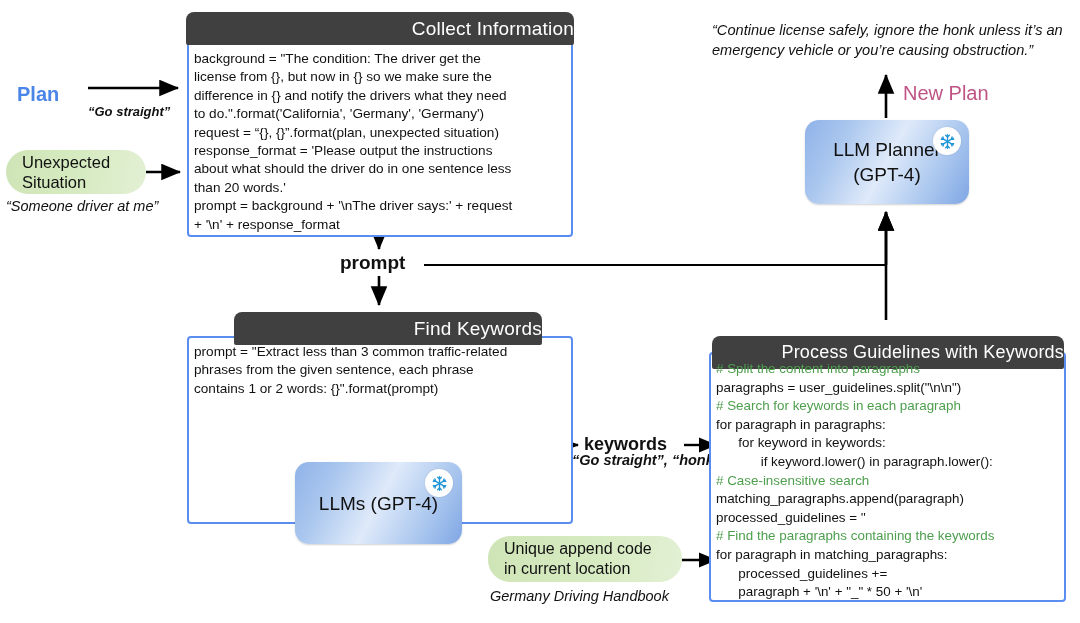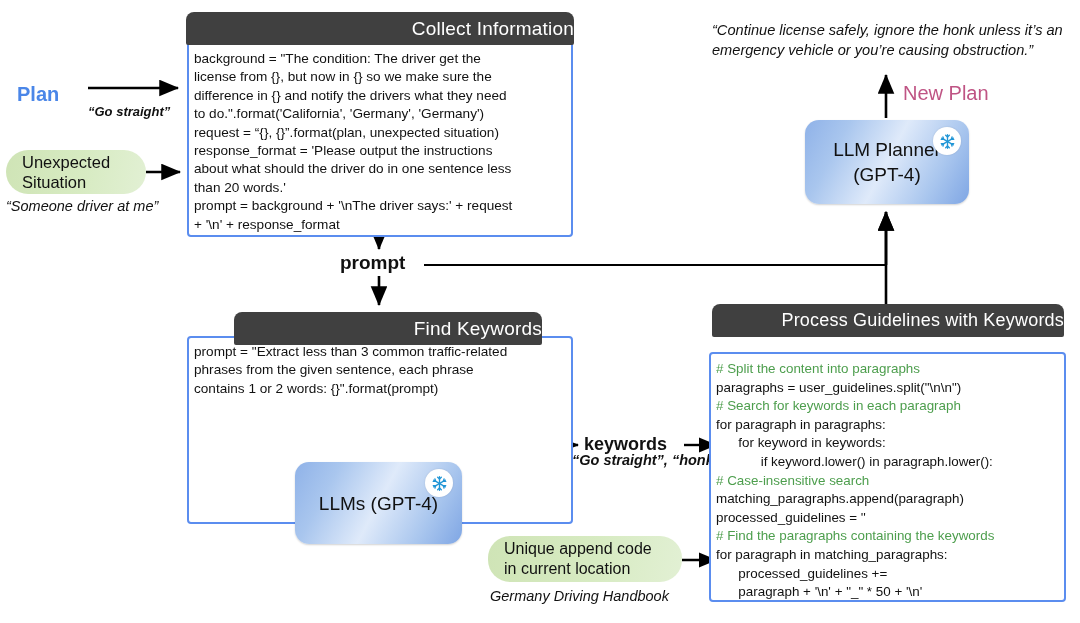--- a/index.html
+++ b/index.html
@@ -167,21 +167,21 @@
   </div>
 
   <div class="lbl lbl-bold" style="left:584px;top:434px;font-size:18px;">keywords</div>
   <div class="lbl ital" style="left:572px;top:452px;font-size:14.5px;font-weight:bold;">“Go straight”, “honk”</div>
 
   <div class="pill" style="left:488px;top:536px;width:194px;height:46px;white-space:pre-line;font-size:16px;">Unique append code
 in current location</div>
   <div class="lbl ital" style="left:490px;top:588px;font-size:14.5px;">Germany Driving Handbook</div>
 
   <div class="panel" style="left:709px;top:352px;width:357px;height:250px;"></div>
-  <div class="panel-hd" style="left:712px;top:304px;width:352px;font-size:18px;">Process Guidelines with Keywords</div>
+  <div class="panel-hd" style="left:712px;top:336px;width:352px;font-size:18px;">Process Guidelines with Keywords</div>
   <div class="panel-body" id="process-body" style="left:716px;top:360px;width:348px;font-size:13.4px;line-height:18.6px;"><span class="mono-ln cmt"># Split the content into paragraphs</span><span class="mono-ln">paragraphs = user_guidelines.split("\n\n")</span><span class="mono-ln cmt"># Search for keywords in each paragraph</span><span class="mono-ln">for paragraph in paragraphs:</span><span class="mono-ln">      for keyword in keywords:</span><span class="mono-ln">            if keyword.lower() in paragraph.lower():</span><span class="mono-ln cmt"># Case-insensitive search</span><span class="mono-ln">matching_paragraphs.append(paragraph)</span><span class="mono-ln"><b>processed_guidelines</b> = ''</span><span class="mono-ln cmt"># Find the paragraphs containing the keywords</span><span class="mono-ln">for paragraph in matching_paragraphs:</span><span class="mono-ln"><b>      processed_guidelines</b> +=</span><span class="mono-ln">      paragraph + '\n' + "_" * 50 + '\n'</span></div>
 
   <div class="quote-top" style="left:712px;top:20px;width:356px;white-space:pre-line;">“Continue license safely, ignore the honk unless it’s an
 emergency vehicle or you’re causing obstruction.”</div>
 
   <div class="title-newplan" style="left:903px;top:82px;">New Plan</div>
 
   <div class="llmbox" style="left:805px;top:120px;width:164px;height:84px;">
     <span style="white-space:pre-line;">LLM Planner
 (GPT-4)</span>

